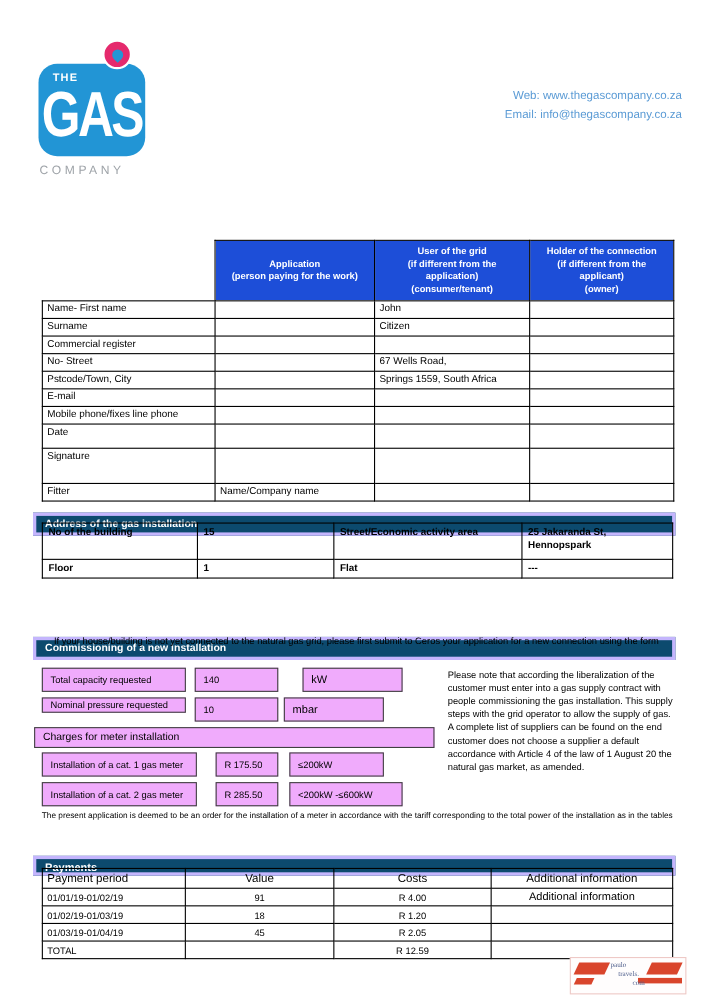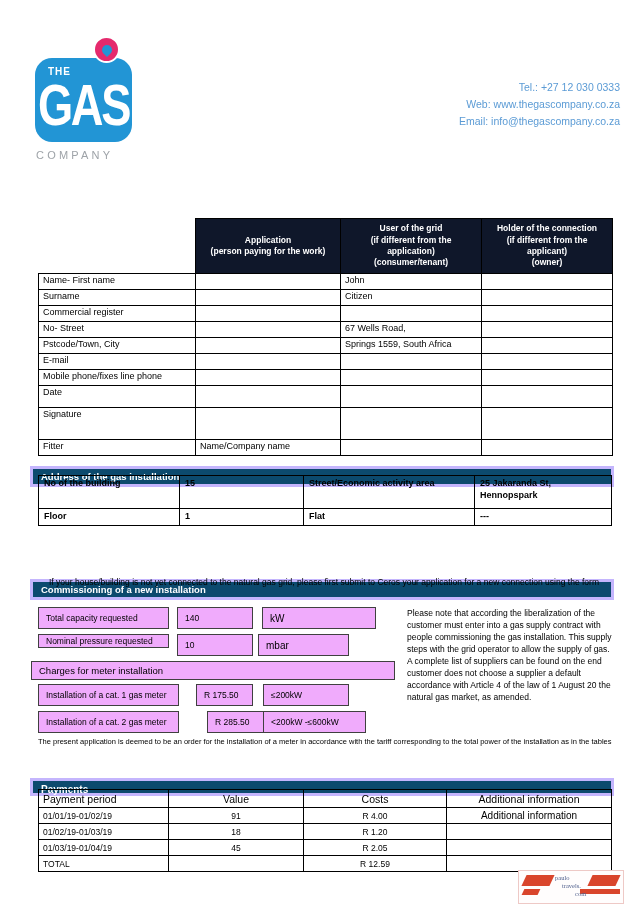--- a/index.html
+++ b/index.html
@@ -34,21 +34,21 @@
                  font-size:9.5px; box-sizing:border-box; padding:2px 0 2px 8px;margin-top:19px; }
   #bar-address { top:447px; }
   #bar-commissioning { top:560px; }
   #bar-payments { top:759px; height:18px; font-size:10px; padding-top:3px; }
 
   
   table { border-collapse:collapse; table-layout:fixed; }
   td, th { border:1px solid #000; overflow:hidden; }
 
   .applicant { position:absolute; left:38px; top:218px; width:574px; font-size:9px; }
-  .applicant th { background:#0f172a; color:#fff; font-size:8.5px; font-weight:bold;
+  .applicant th { background:#1d4ed8; color:#fff; font-size:8.5px; font-weight:bold;
                   text-align:center; vertical-align:middle; white-space:pre-line;
                   line-height:1.35; height:54px; padding:0 6px; }
   .applicant th.blank { background:none; border:none; }
   .applicant td { padding:1px 4px; vertical-align:top; height:13px; line-height:1.25; }
   .row-date td { height:19px; }
   .row-sig td { height:29px; }
 
   .address { position:absolute; left:38px; top:475px; width:573px; font-size:9px;font-weight:bold; }
   .address td { padding:2px 5px; vertical-align:top; white-space:pre-line; line-height:1.3; }
   .address .r1 td { height:28px; }
@@ -103,21 +103,20 @@
       <div class="flame"></div>
     </div>
     <div class="logo-box">
       <div class="logo-the">THE</div>
       <div class="logo-gas">GAS</div>
     </div>
     <div class="logo-company">COMPANY</div>
   </div>
 
   <div class="contact">
-    <div>Tel.: +27 12 030 0333</div>
     <div>Web: www.thegascompany.co.za</div>
     <div>Email: info@thegascompany.co.za</div>
   </div>
 
   <table class="applicant">
     <colgroup>
         <col style="width:157px">
         <col style="width:145px">
         <col style="width:141px">
         <col style="width:131px">
@@ -223,34 +222,34 @@
       <td>---</td>
     </tr>
   </tbody>
     </table>
 
   <div class="section-bar" id="bar-commissioning">Commissioning of a new installation</div>
   <div class="commissioning-intro">If your house/building is not yet connected to the natural gas grid, please first submit to Ceros your application for a new connection using the form</div>
 
   <div class="cbox" style="left:38px; top:607px; width:131px; height:22px;">Total capacity requested</div>
   <div class="cbox" style="left:177px; top:607px; width:76px; height:22px;">140</div>
-  <div class="cbox unit" style="left:262px; top:607px; width:114px; height:22px;">kW</div>
+  <div class="cbox unit" style="left:275px; top:607px; width:91px; height:22px;">kW</div>
 
   <div class="cbox" style="left:38px; top:634px; width:131px; height:14px;">Nominal pressure requested</div>
   <div class="cbox" style="left:177px; top:634px; width:76px; height:22px;">10</div>
   <div class="cbox unit" style="left:258px; top:634px; width:91px; height:22px;">mbar</div>
 
   <div class="cbox" style="left:31px; top:661px; width:364px; height:19px; font-size:9.5px;">Charges for meter installation</div>
 
   <div class="cbox" style="left:38px; top:684px; width:141px; height:22px;">Installation of a cat. 1 gas meter</div>
   <div class="cbox" style="left:196px; top:684px; width:57px; height:22px;">R 175.50</div>
   <div class="cbox" style="left:263px; top:684px; width:86px; height:22px;">≤200kW</div>
 
   <div class="cbox" style="left:38px; top:711px; width:141px; height:22px;">Installation of a cat. 2 gas meter</div>
-  <div class="cbox" style="left:207px; top:711px; width:57px; height:22px;">R 285.50</div>
+  <div class="cbox" style="left:196px; top:711px; width:57px; height:22px;">R 285.50</div>
   <div class="cbox" style="left:263px; top:711px; width:103px; height:22px;">&lt;200kW -≤600kW</div>
 
   <div class="side-note">Please note that according the liberalization of the customer must enter into a gas supply contract with people commissioning the gas installation. This supply steps with the grid operator to allow the supply of gas. A complete list of suppliers can be found on the end customer does not choose a supplier a default accordance with Article 4 of the law of 1 August 20 the natural gas market, as amended.</div>
   <div class="footer-note">The present application is deemed to be an order for the installation of a meter in accordance with the tariff corresponding to the total power of the installation as in the tables</div>
 
   <div class="section-bar" id="bar-payments">Payments</div>
 
   <table class="payments">
     <colgroup>
         <col style="width:130px">

